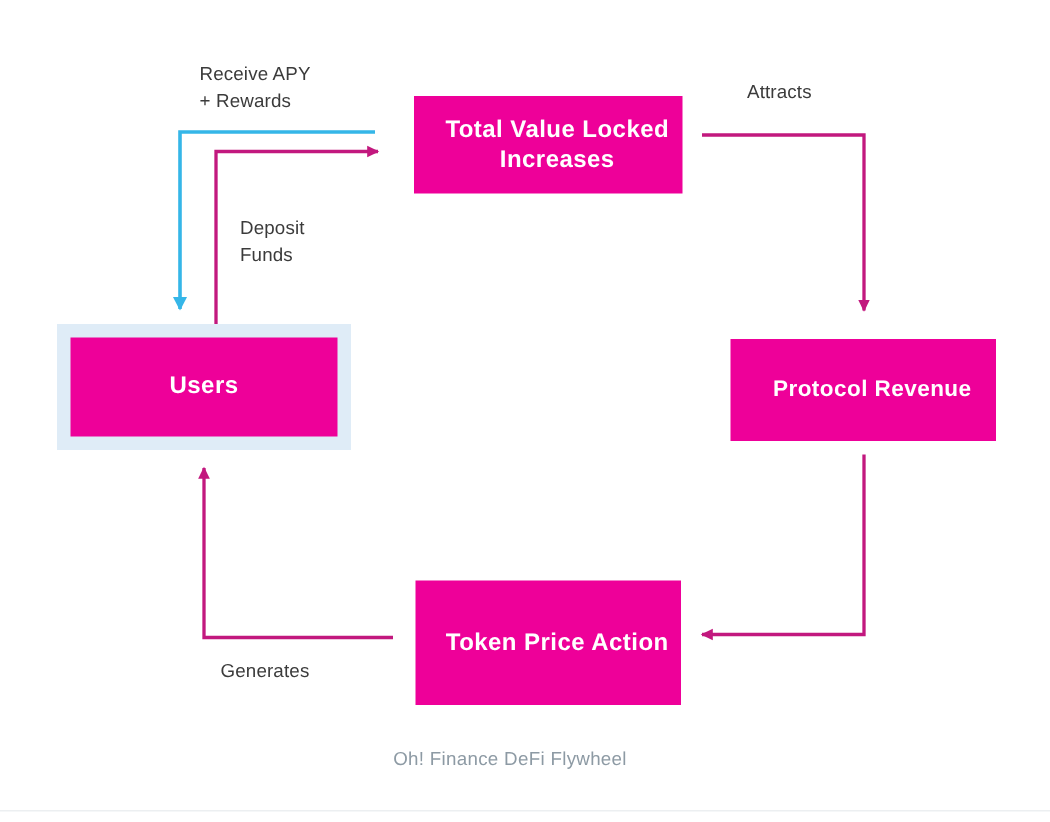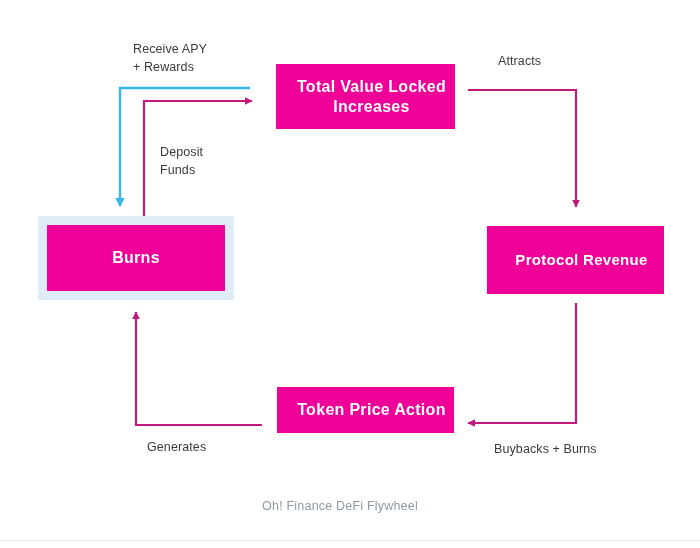--- a/index.html
+++ b/index.html
@@ -52,21 +52,21 @@
     left: 487px;
     top: 226px;
     width: 177px;
     height: 68px;
     font-size: 15px;
   }
   .node-token {
     left: 277px;
     top: 387px;
     width: 177px;
-    height: 46px;
+    height: 83px;
     font-size: 16px;
   }
   .users-wrap {
     position: absolute;
     left: 38px;
     top: 216px;
     width: 196px;
     height: 84px;
     background: #dfecf7;
     padding: 9px;
@@ -159,32 +159,31 @@
 
   <div class="node node-fill node-tvl">Total Value
 Locked Increases</div>
 
   <div class="node node-fill node-protocol">Protocol Revenue</div>
 
   <div class="node node-fill node-token">Token Price
 Action</div>
 
   <div class="users-wrap">
-    <div class="users-inner">Burns</div>
+    <div class="users-inner">Users</div>
   </div>
 
   <div class="edge-label lbl-receive">Receive APY
 + Rewards</div>
 
   <div class="edge-label lbl-deposit">Deposit
 Funds</div>
 
   <div class="edge-label lbl-attracts">Attracts</div>
 
-  <div class="edge-label lbl-buybacks">Buybacks + Burns</div>
 
   <div class="edge-label lbl-generates">Generates</div>
 
   <div class="caption">Oh! Finance DeFi Flywheel</div>
 
   <div class="divider"></div>
 
 </div>
 
 </body></html>

